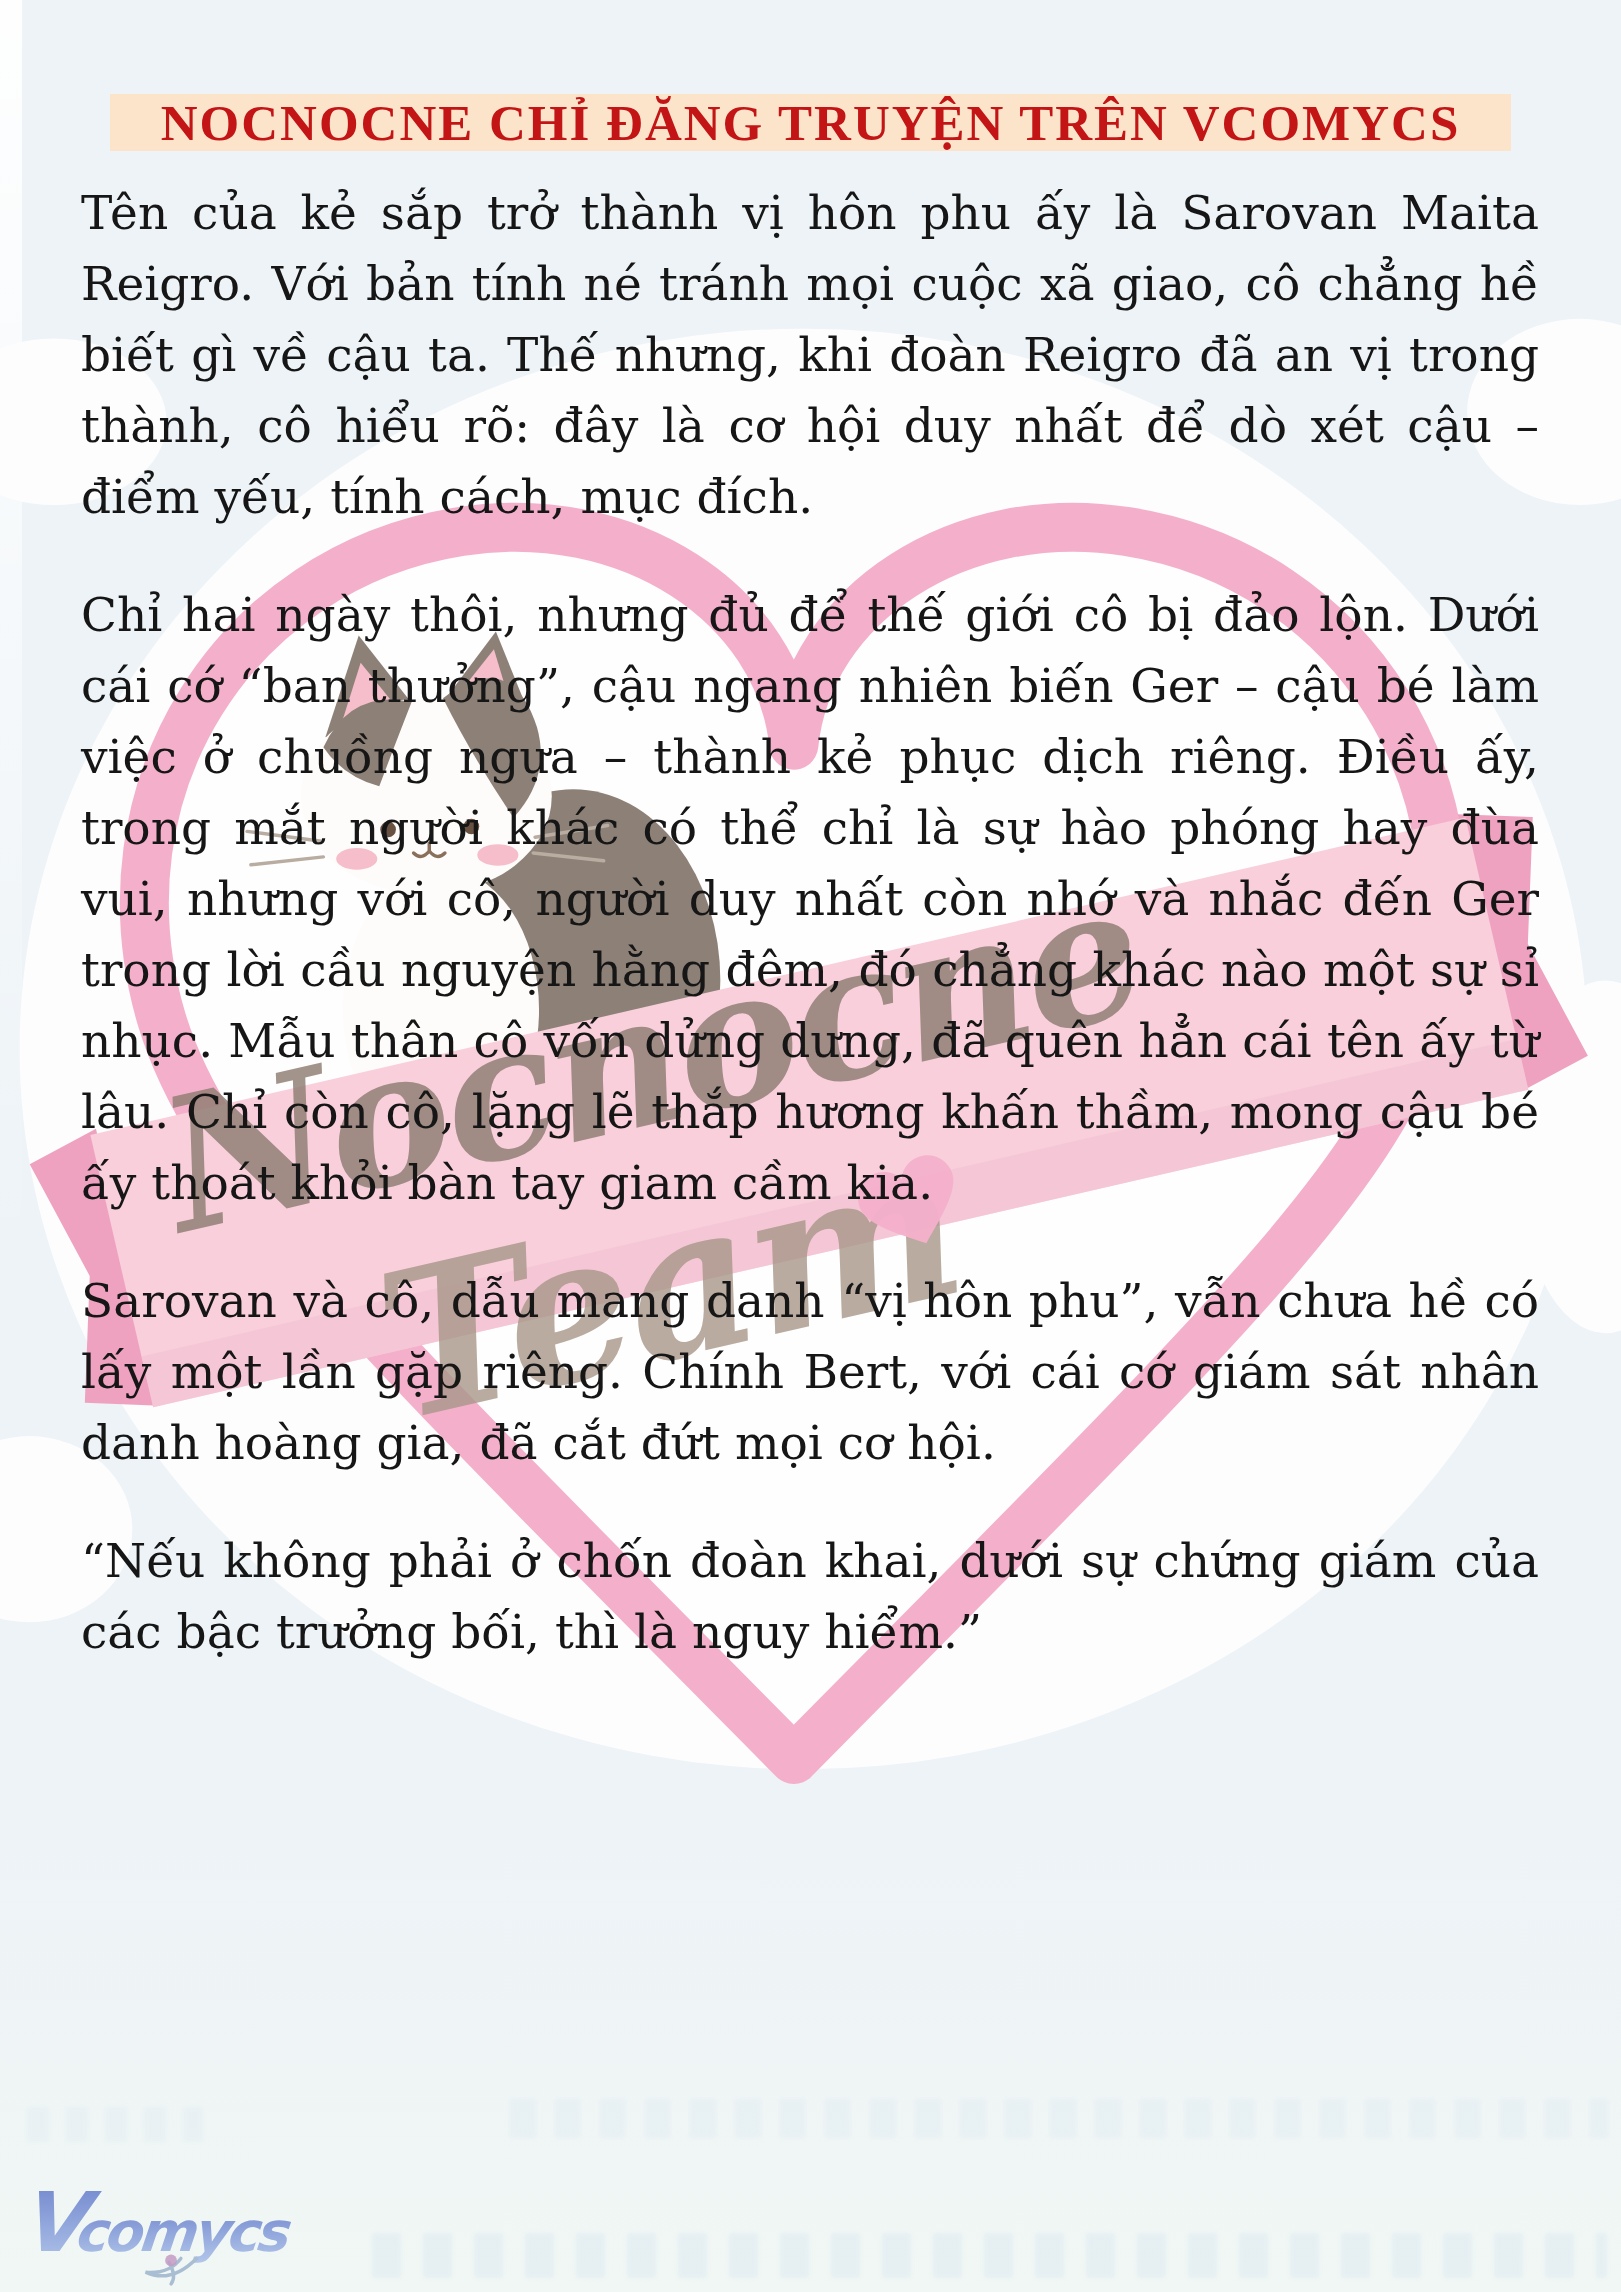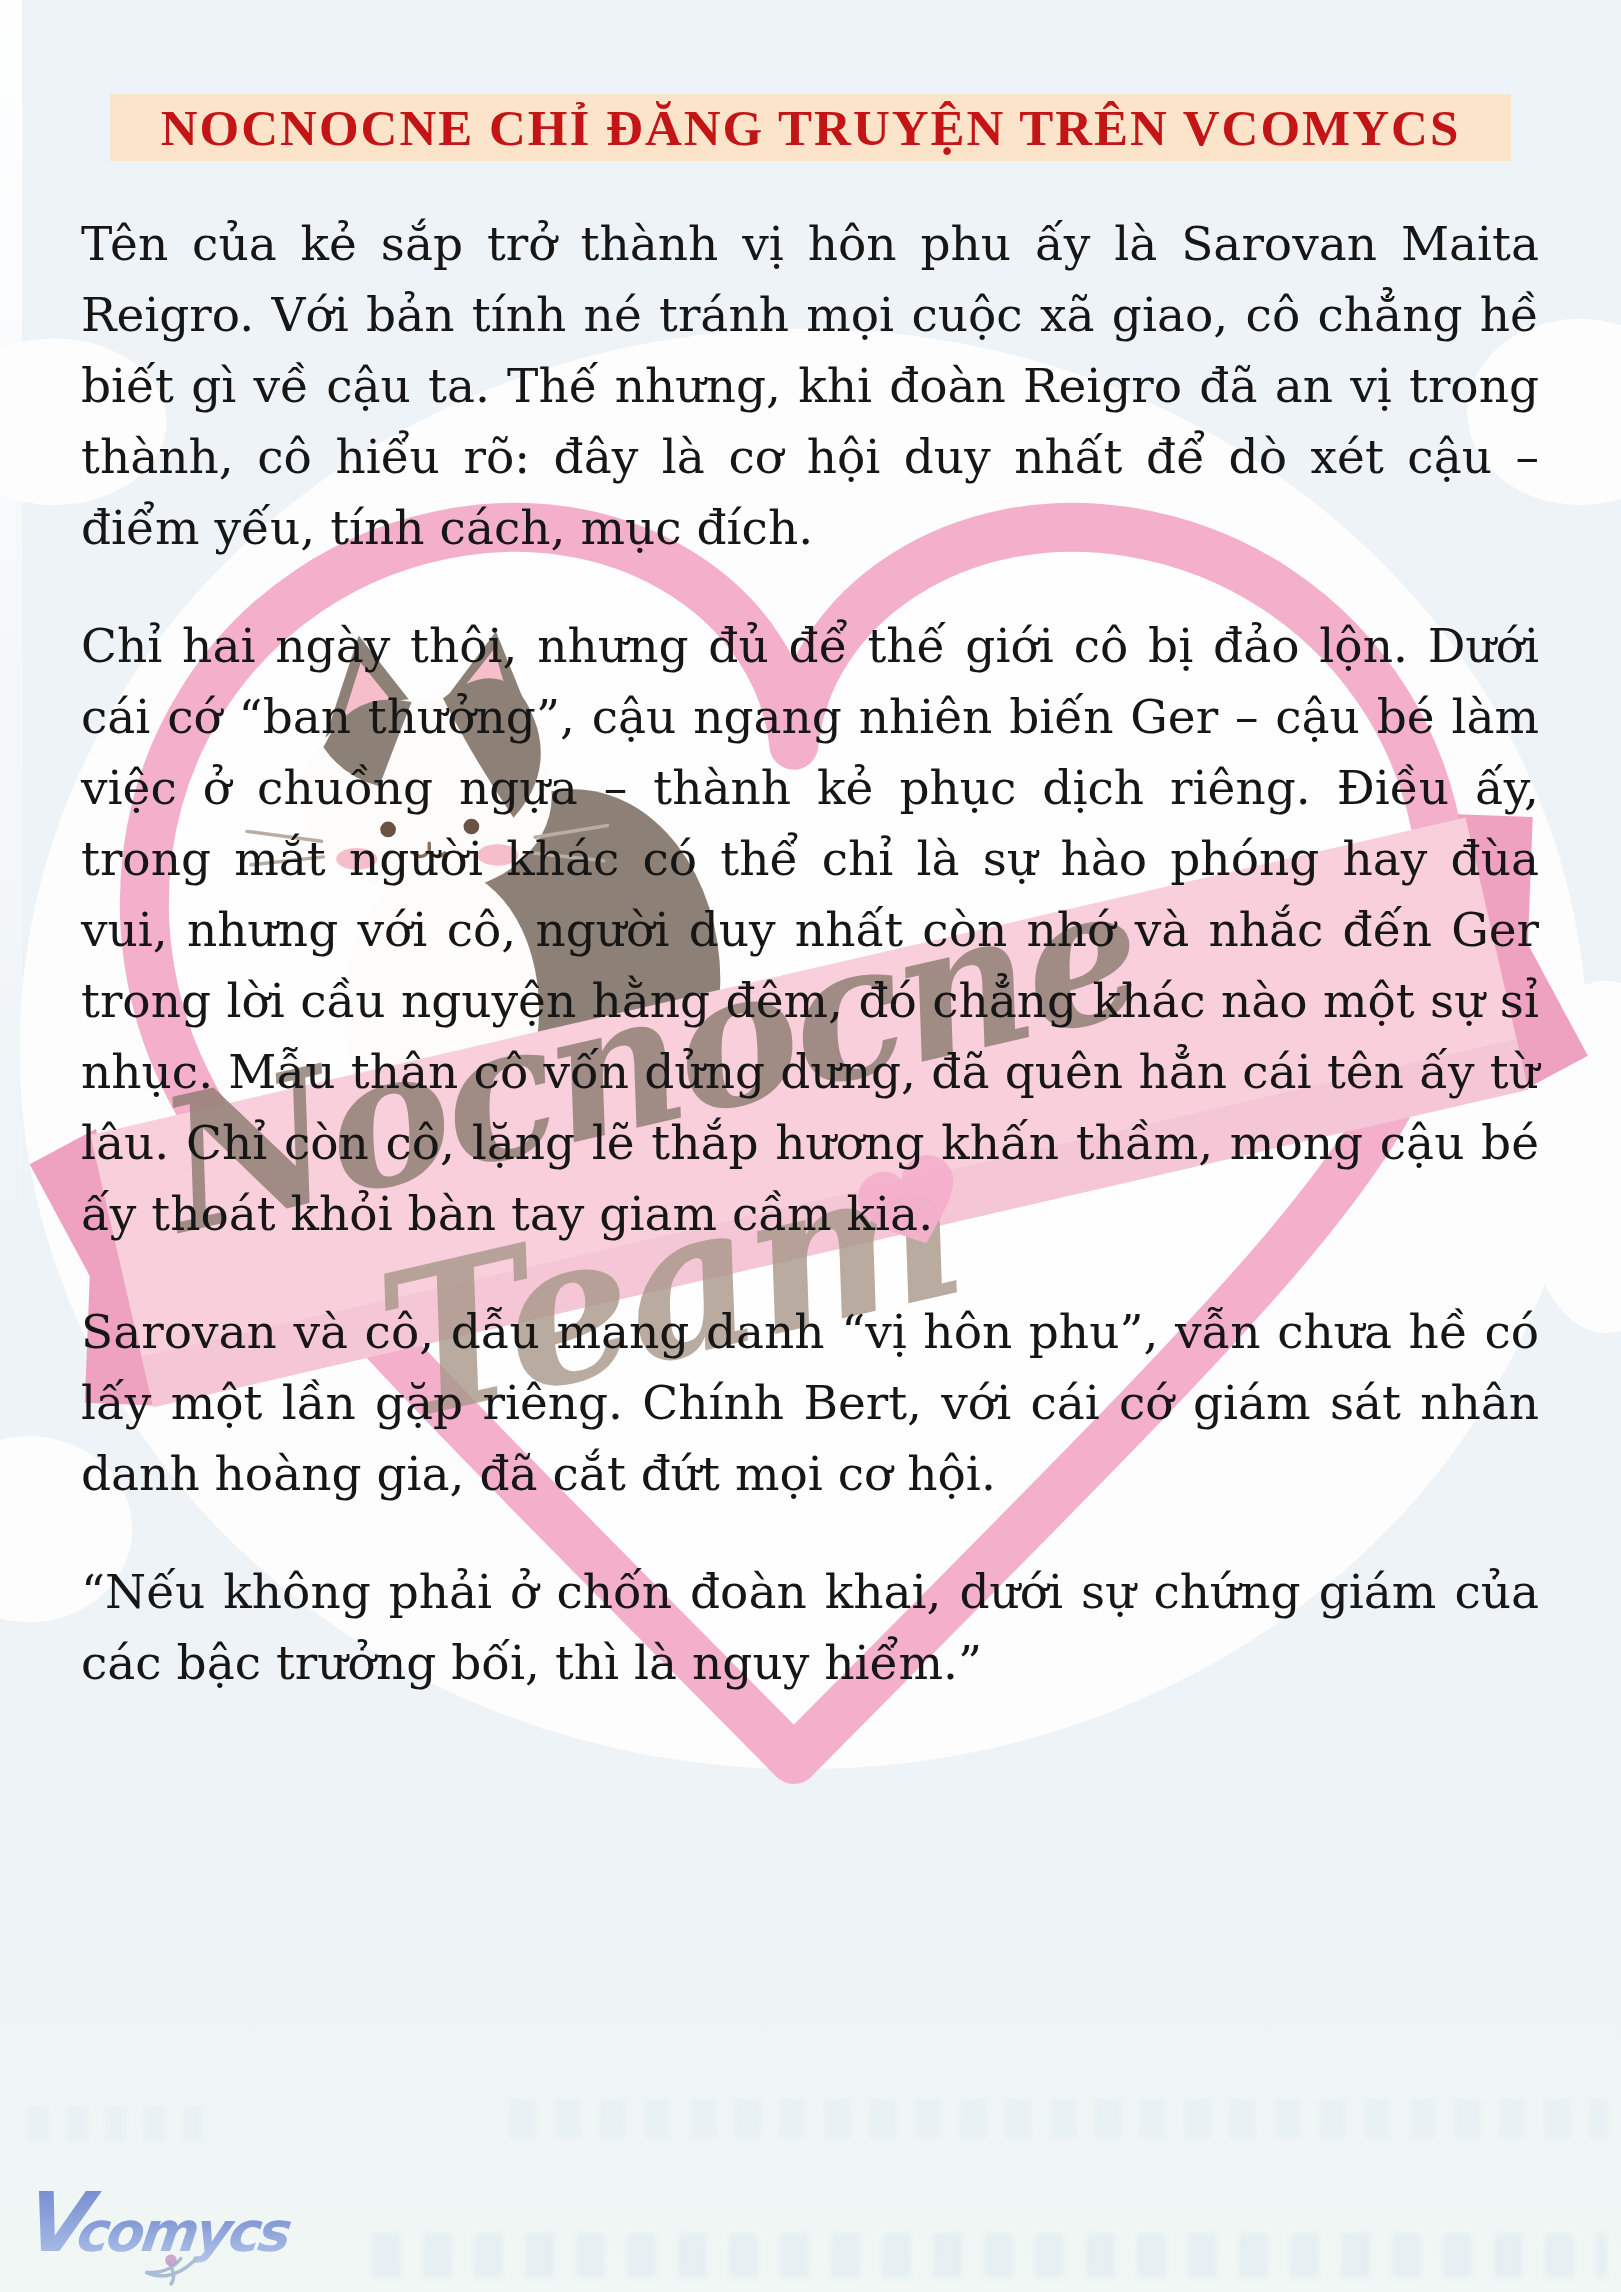--- a/index.html
+++ b/index.html
@@ -34,31 +34,31 @@
   .small-heart{fill:var(--heart-pink);opacity:.95;}
   .cat-gray{fill:var(--cat-gray);}
   .cat-white{fill:#fdfcfa;}
   .cat-pink{fill:var(--cat-pink);}
   .cat-line{stroke:#b9aca1;stroke-width:3.5;stroke-linecap:round;}
   .cat-eye{fill:#6a5243;}
   .cat-mouth{stroke:#8a6f5a;stroke-width:3.5;fill:none;stroke-linecap:round;}
 
   .content{position:relative;z-index:2;}
   .header-badge{
-    margin:94px 110px 0 110px;height:67px;
+    margin:94px 110px 0 110px;height:57px;
     background:var(--header-bg);
     display:flex;align-items:center;justify-content:center;
   }
   .header-badge span{
     font-family:"Liberation Serif", serif;
     font-weight:bold;font-size:51px;letter-spacing:2px;
     color:var(--header-red);
     white-space:nowrap;
   }
-  .paras{padding:47px 82px 0 81px;}
+  .paras{padding:26px 82px 0 81px;}
   .para{
     margin:0 0 47px 0;
     font-size:47px;line-height:71px;
     text-align:justify;
     color:var(--body-text);
   }
   .logo{position:absolute;left:21.6px;top:2168px;width:304px;height:122px;z-index:3;}
   .logo-text{font-family:"DejaVu Sans", sans-serif;font-style:italic;font-weight:bold;}
   .flourish{stroke:#a9bed2;stroke-width:3.5;fill:none;stroke-linecap:round;}
   .rosebud{fill:#c49bc4;opacity:.85;}

